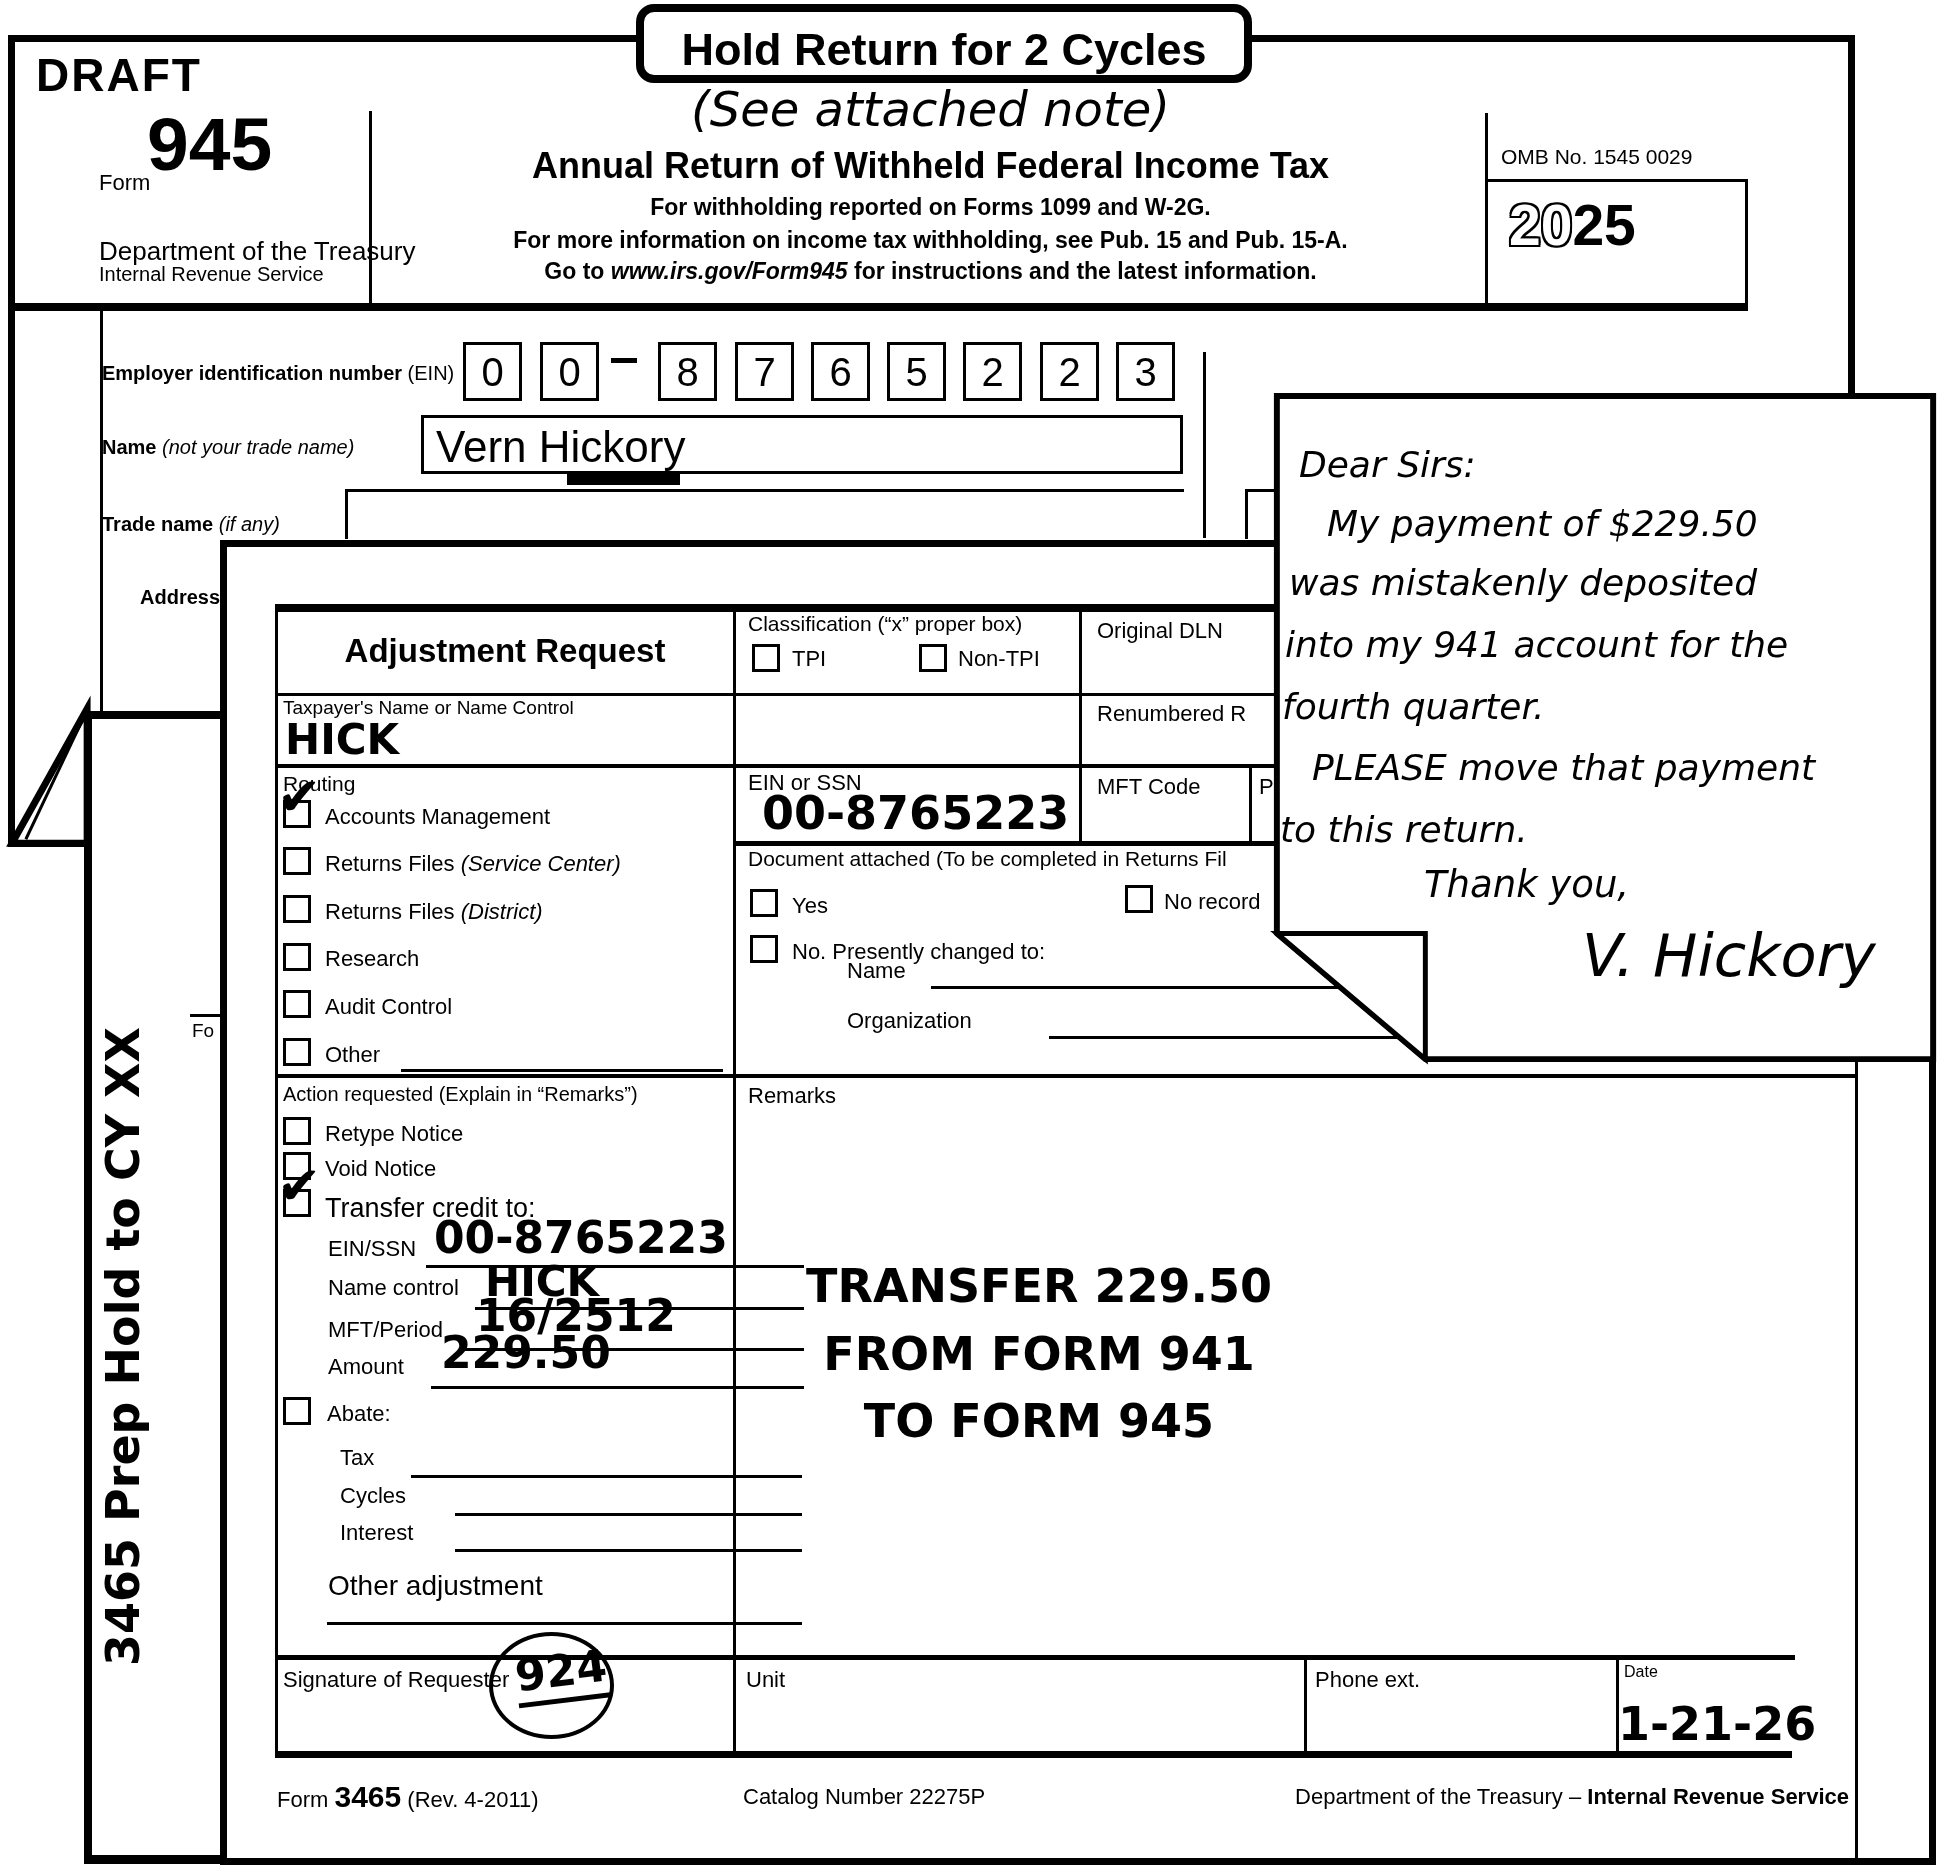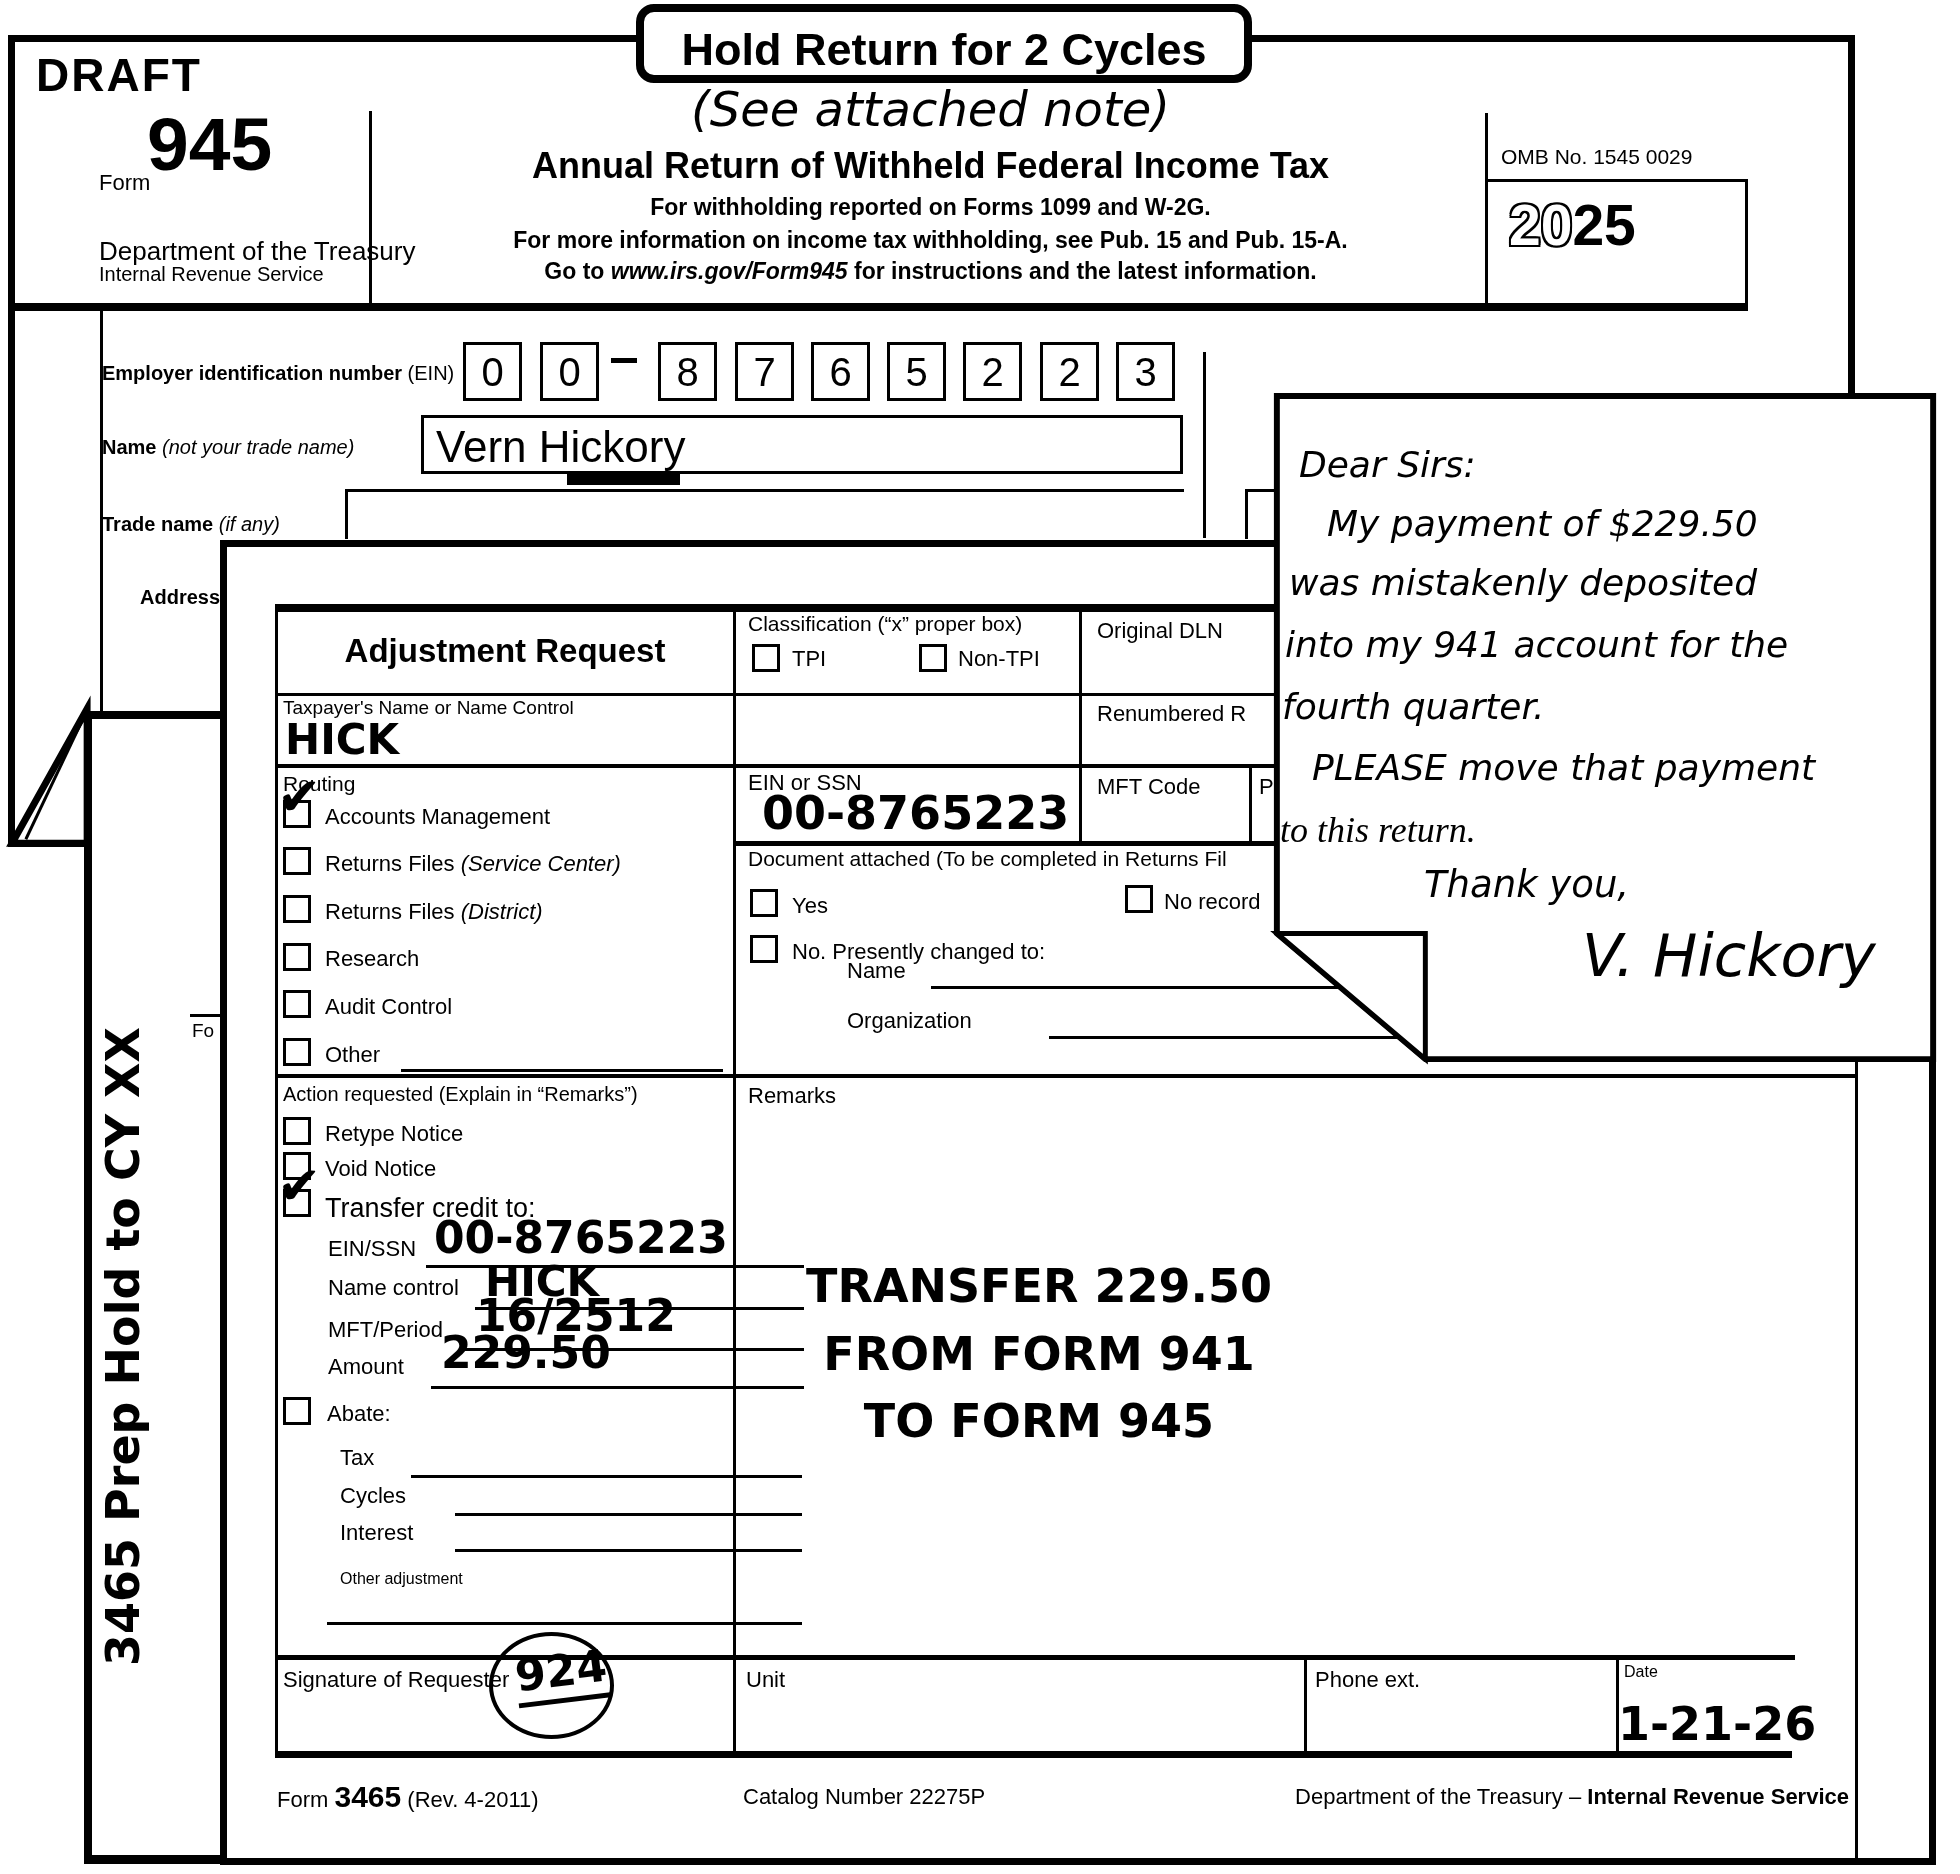--- a/index.html
+++ b/index.html
@@ -208,21 +208,21 @@
   <div class="cb" style="left:283px;top:1397px;"></div>
   <div class="a" style="left:327px;top:1401px;font-size:22px;">Abate:</div>
 
   <div class="a" style="left:340px;top:1445px;font-size:22px;">Tax</div>
   <div class="ln" style="left:411px;top:1475px;width:391px;height:3px;"></div>
   <div class="a" style="left:340px;top:1483px;font-size:22px;">Cycles</div>
   <div class="ln" style="left:455px;top:1513px;width:347px;height:3px;"></div>
   <div class="a" style="left:340px;top:1520px;font-size:22px;">Interest</div>
   <div class="ln" style="left:455px;top:1549px;width:347px;height:3px;"></div>
 
-  <div class="a" style="left:340px;top:1570px;font-size:16px;">Other adjustment</div>
+  <div class="a" style="left:328px;top:1570px;font-size:28px;">Other adjustment</div>
   <div class="ln" style="left:327px;top:1622px;width:475px;height:3px;"></div>
 
   <div class="a" style="left:748px;top:1083px;font-size:22px;">Remarks</div>
   <div class="a mk ctr" style="left:762px;top:1259px;width:554px;font-size:46px;">TRANSFER 229.50</div>
   <div class="a mk ctr" style="left:762px;top:1327px;width:554px;font-size:46px;">FROM FORM 941</div>
   <div class="a mk ctr" style="left:762px;top:1394px;width:554px;font-size:46px;">TO FORM 945</div>
 
   <div class="a" style="left:283px;top:1667px;font-size:22px;">Signature of Requester</div>
   <div class="a" style="left:489px;top:1632px;width:117px;height:99px;border:4px solid #000;border-radius:50%;background:transparent;"></div>
   <div class="a mk" style="left:515px;top:1645px;font-size:44px;transform:rotate(-7deg);">
@@ -246,17 +246,17 @@
   <svg style="position:absolute;left:1264px;top:386px;" width="683" height="693" viewBox="0 0 690 700">
     <polygon points="13,10 676,10 676,680 163,680 13,553" fill="#fff" stroke="#000" stroke-width="6"></polygon>
     <polygon points="13,553 163,553 163,680" fill="#fff" stroke="#000" stroke-width="5"></polygon>
   </svg>
   <div class="a hw" style="left:1299px;top:444px;font-size:36px;">Dear Sirs:</div>
   <div class="a hw" style="left:1327px;top:503px;font-size:36px;">My payment of $229.50</div>
   <div class="a hw" style="left:1289px;top:562px;font-size:36px;">was mistakenly deposited</div>
   <div class="a hw" style="left:1285px;top:624px;font-size:36px;">into my 941 account for the</div>
   <div class="a hw" style="left:1282px;top:686px;font-size:36px;">fourth quarter.</div>
   <div class="a hw" style="left:1312px;top:747px;font-size:36px;">PLEASE move that payment</div>
-  <div class="a hw" style="left:1280px;top:809px;font-size:36px;font-family:Liberation Serif, serif;">to this return.</div>
+  <div class="a hw" style="left:1280px;top:809px;font-size:36px;">to this return.</div>
   <div class="a hw" style="left:1424px;top:863px;font-size:37px;">Thank you,</div>
   <div class="a hw" style="left:1582px;top:921px;font-size:59px;">V. Hickory</div>
 </div>
 
 
 </body></html>

